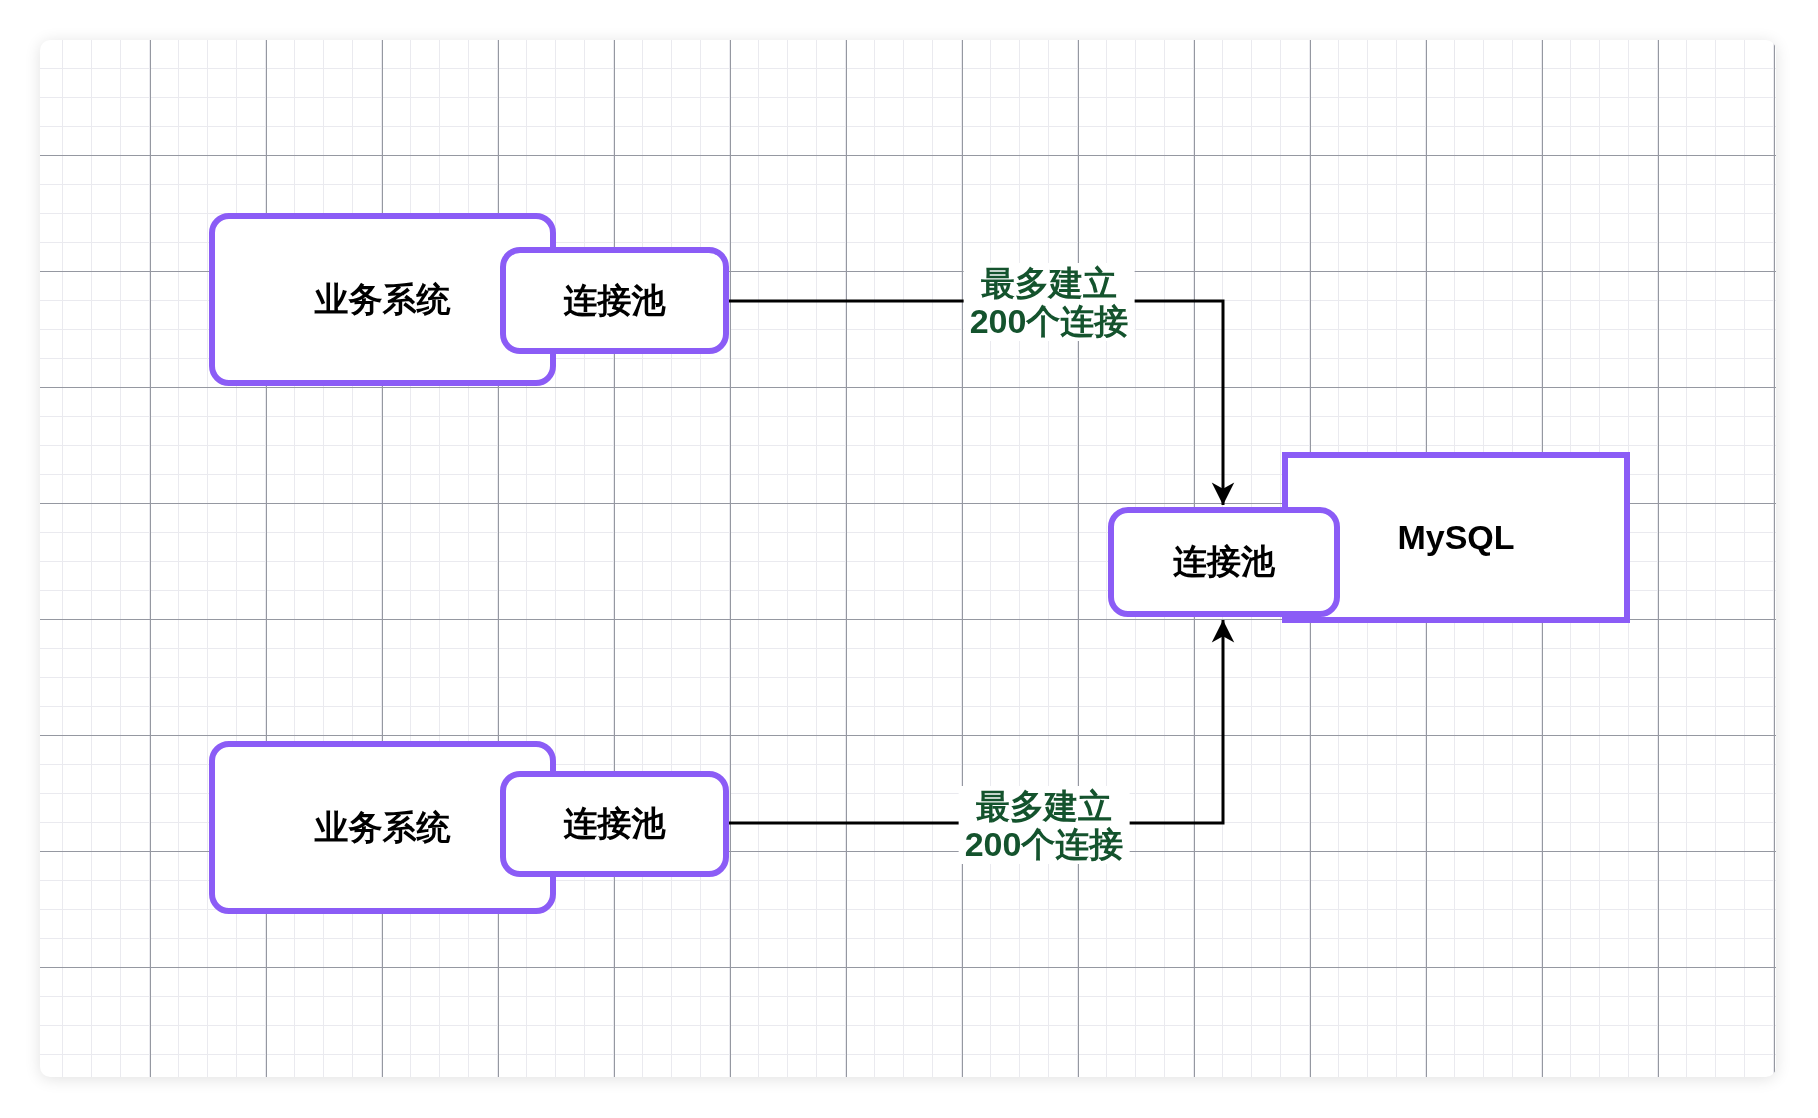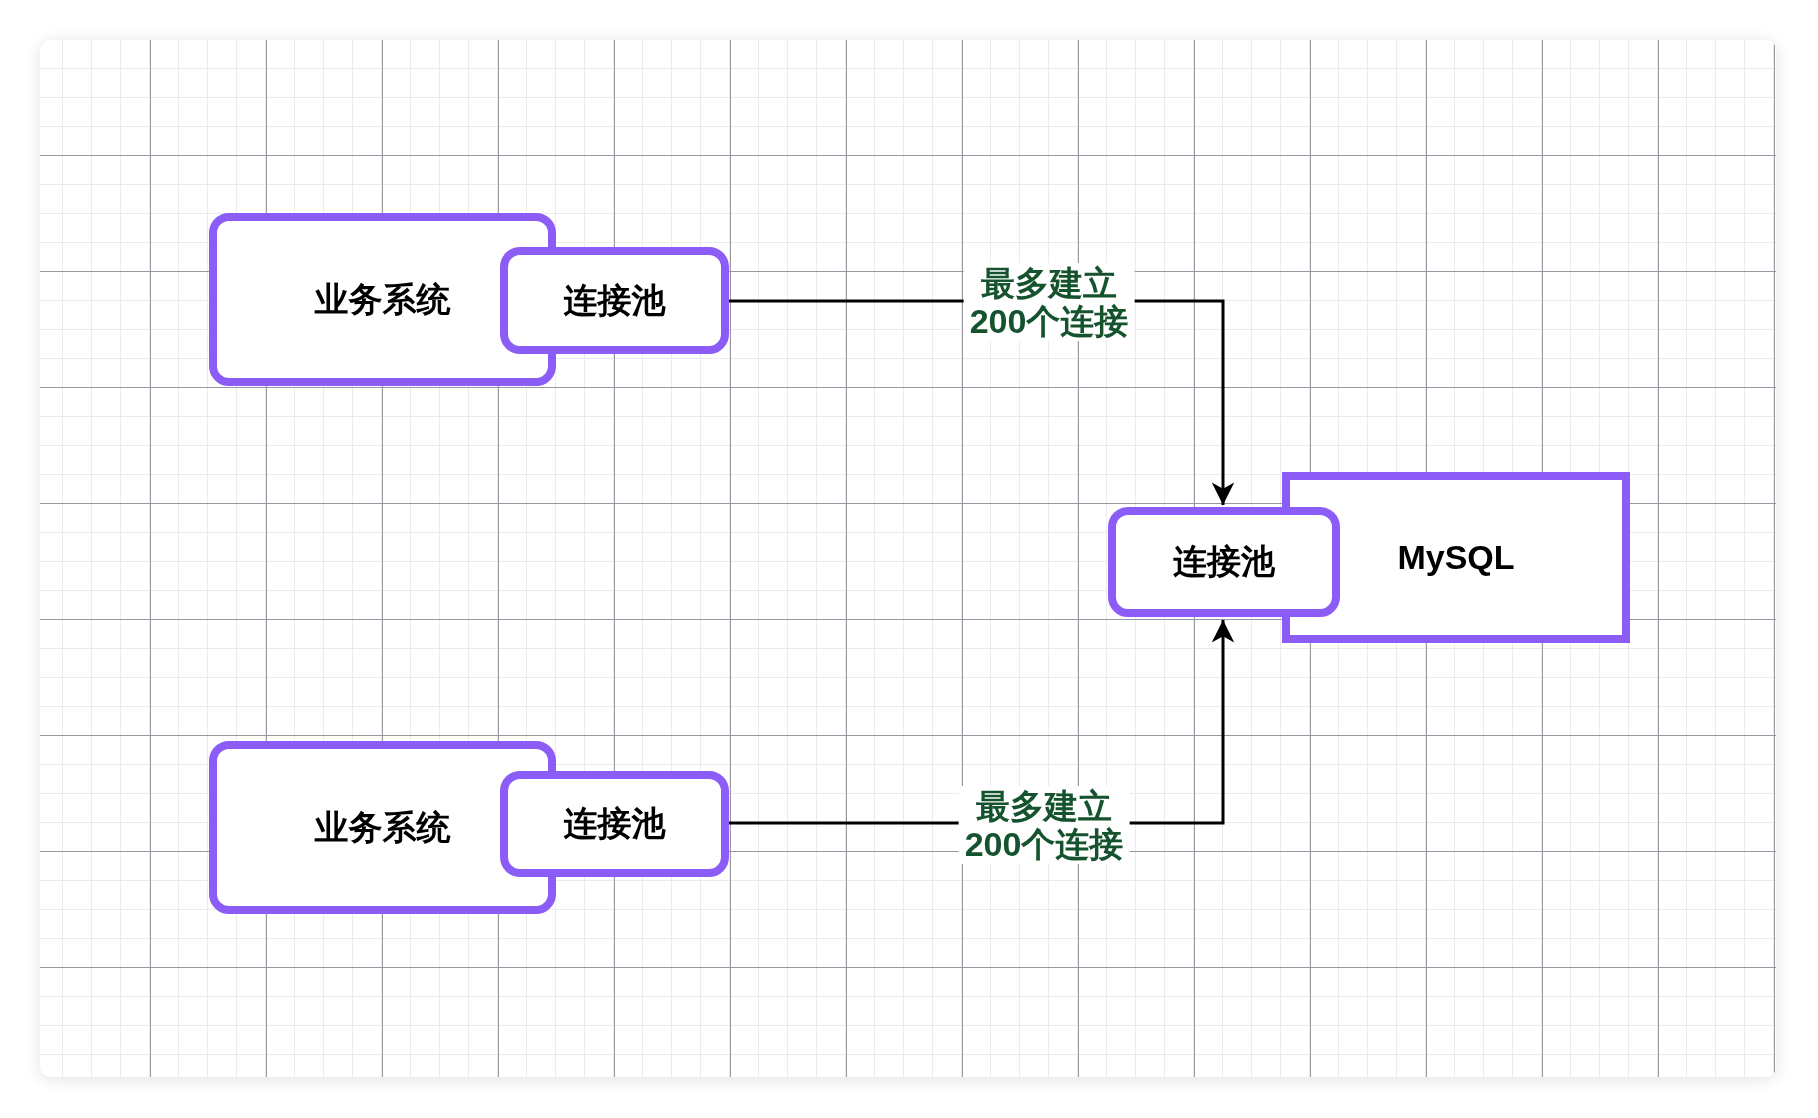--- a/index.html
+++ b/index.html
@@ -33,21 +33,21 @@
   .edges path.edge{
     fill:none;
     stroke:#000000;
     stroke-width:3;
     stroke-linejoin:miter;
   }
   .node{
     position:absolute;
     box-sizing:border-box;
     background:#ffffff;
-    border:8px solid #8b5cf6;
+    border:6px solid #8b5cf6;
     display:flex;align-items:center;justify-content:center;
     text-align:center;
     font-size:34px;
     font-weight:600;
     color:#000000;
     line-height:1.1;
   }
   .node.rounded{border-radius:20px;z-index:3;}
   .node.big{z-index:1;}
   .node.sharp{border-radius:0;z-index:1;}
@@ -89,21 +89,21 @@
     <span>连接池</span>
   </div>
 
   <div class="node big rounded" style="left:209px;top:741px;width:347px;height:173px;">
     <span>业务系统</span>
   </div>
   <div class="node rounded" style="left:500px;top:771px;width:229px;height:106px;">
     <span>连接池</span>
   </div>
 
-  <div class="node sharp" style="left:1282px;top:472px;width:348px;height:171px;">
+  <div class="node sharp" style="left:1282px;top:452px;width:348px;height:171px;">
     <span>MySQL</span>
   </div>
   <div class="node rounded" style="left:1108px;top:507px;width:232px;height:110px;">
     <span>连接池</span>
   </div>
 
   <div class="edge-label" style="left:1049px;top:302px;">
     <div>最多建立</div>
     <div>200个连接</div>
   </div>

